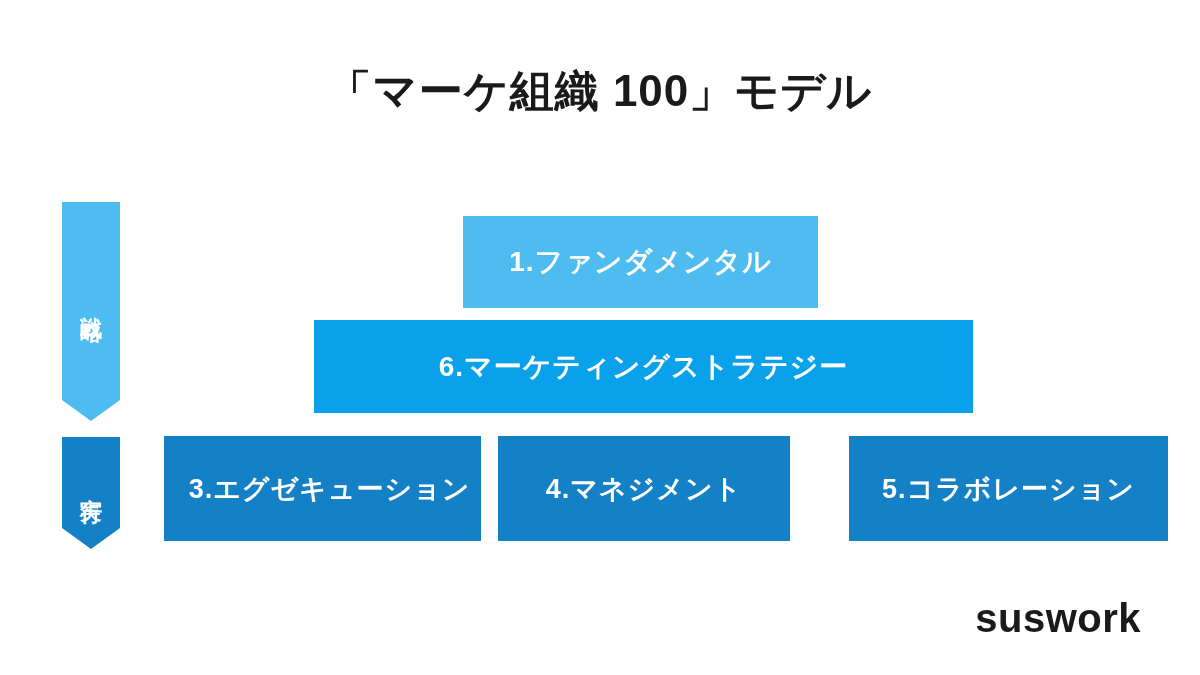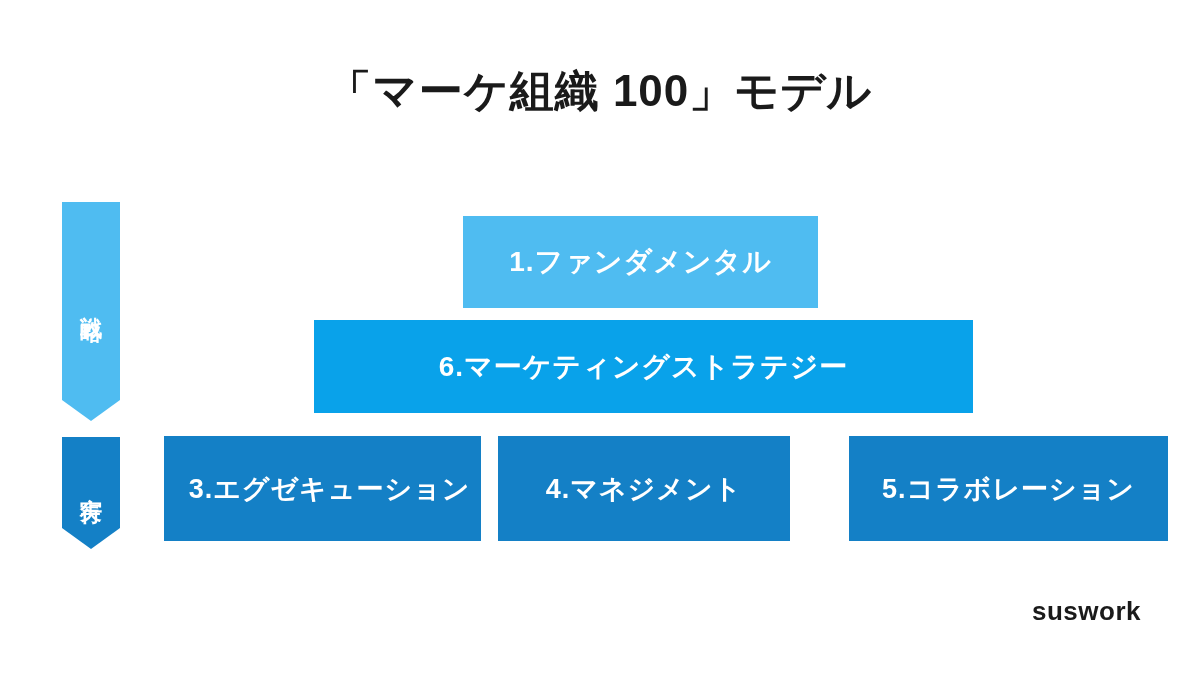--- a/index.html
+++ b/index.html
@@ -64,21 +64,21 @@
   .box-2 { left: 314px; top: 320px; width: 659px; height: 93px; }
   .box-3 { left: 164px; top: 436px; width: 317px; height: 105px; }
   .box-4 { left: 498px; top: 436px; width: 292px; height: 105px; }
   .box-5 { left: 805px; top: 436px; width: 319px; height: 105px; }
   .box-3 .box-label, .box-4 .box-label, .box-5 .box-label { font-size: 27px; }
 
   .logo {
     position: absolute;
     right: 59px;
     top: 598px;
-    font-size: 26px;
+    font-size: 40px;
     line-height: 1;
     font-weight: 700;
     color: #1a1a1a;
     letter-spacing: 0.5px;
   }
 </style>
 </head>
 <body>
 
 <div class="slide">

